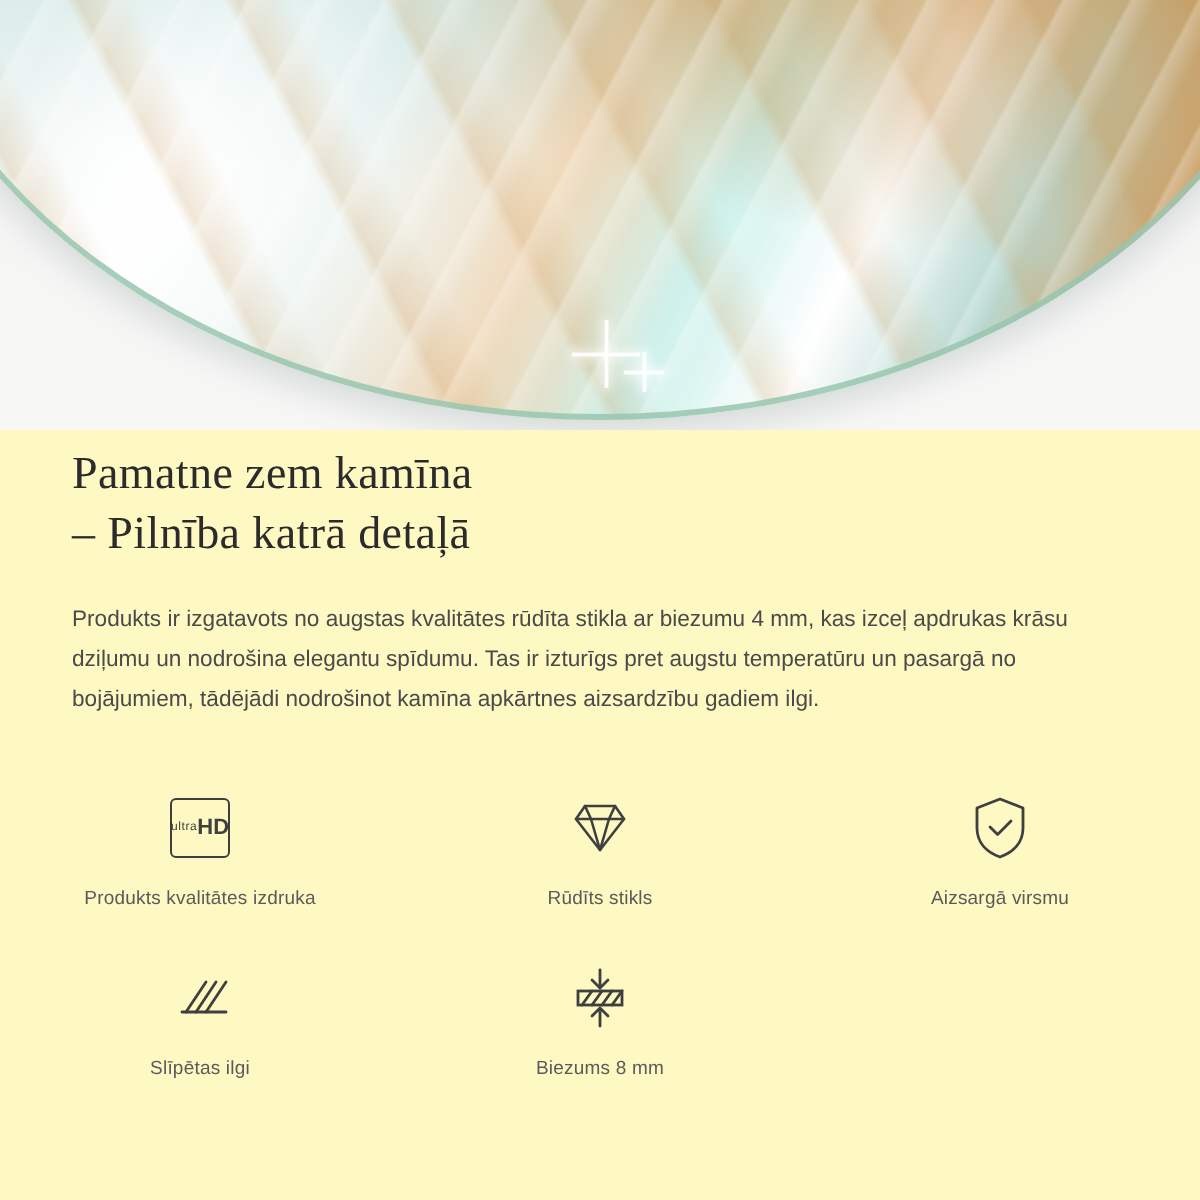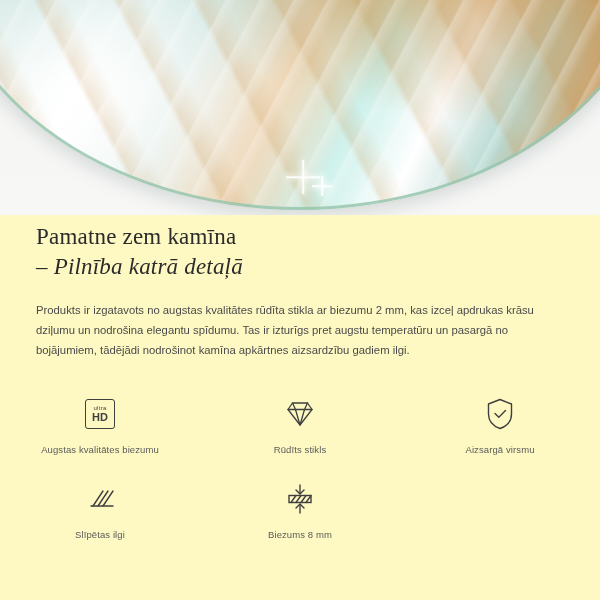--- a/index.html
+++ b/index.html
@@ -132,21 +132,21 @@
   }
 
   .headline {
     font-family: "Liberation Serif", serif;
     font-size: 23px;
     line-height: 30px;
     color: #2b2b2b;
     font-weight: 400;
     letter-spacing: .2px;
   }
-  .headline .l2 { display: block; font-style: italic; }
+  .headline .l2 { display: block; }
 
   .body-copy {
     margin-top: 18px;
     font-family: "Liberation Sans", sans-serif;
     font-size: 11.3px;
     line-height: 20px;
     color: #4a4a4a;
     max-width: 534px;
   }
 
@@ -183,21 +183,21 @@
     text-align: center;
     letter-spacing: .1px;
   }
 
   .ultrahd-box {
     width: 30px;
     height: 30px;
     border: 1.4px solid #3f3f3f;
     border-radius: 3px;
     display: flex;
-    flex-direction: column;
+    flex-direction: row;
     align-items: center;
     justify-content: center;
     line-height: 1;
   }
   .ultrahd-box .u1 { font-size: 6px; letter-spacing: .3px; color:#3f3f3f; }
   .ultrahd-box .u2 { font-size: 11px; font-weight: 700; color:#3f3f3f; margin-top:1px; }
 </style>
 </head>
 <body>
 
@@ -209,34 +209,34 @@
     <div class="disc-edge"></div>
     <div class="sparkle s1"></div>
     <div class="sparkle s2"></div>
   </div>
 
   <div class="content">
     <h1 class="headline">
       <span class="l1">Pamatne zem kamīna</span>
       <span class="l2">– Pilnība katrā detaļā</span>
     </h1>
-    <p class="body-copy">Produkts ir izgatavots no augstas kvalitātes rūdīta stikla ar biezumu 2 mm, kas izceļ apdrukas krāsu dziļumu un nodrošina elegantu spīdumu. Tas ir izturīgs pret augstu temperatūru un pasargā no bojājumiem, tādējādi nodrošinot kamīna apkārtnes aizsardzību gadiem ilgi.</p>
+    <p class="body-copy">Produkts ir izgatavots no augstas kvalitātes rūdīta stikla ar biezumu 4 mm, kas izceļ apdrukas krāsu dziļumu un nodrošina elegantu spīdumu. Tas ir izturīgs pret augstu temperatūru un pasargā no bojājumiem, tādējādi nodrošinot kamīna apkārtnes aizsardzību gadiem ilgi.</p>
   </div>
 
   <div class="features">
 
 
     <div class="feature">
       <div class="feature-icon">
         <div class="ultrahd-box">
           <span class="u1">ultra</span>
           <span class="u2">HD</span>
         </div>
       </div>
-      <div class="feature-label">Augstas kvalitātes biezumu</div>
+      <div class="feature-label">Produkts kvalitātes izdruka</div>
     </div>
 
     <div class="feature">
       <div class="feature-icon">
         <svg width="36" height="32" viewBox="0 0 36 32" fill="none" stroke="#3f3f3f" stroke-width="1.3" stroke-linejoin="round" stroke-linecap="round">
           <path d="M6 11.5 10.5 5h15L30 11.5 18 27z"></path>
           <path d="M6 11.5h24"></path>
           <path d="M10.5 5 13.5 11.5 18 27 22.5 11.5 25.5 5"></path>
         </svg>
       </div>

